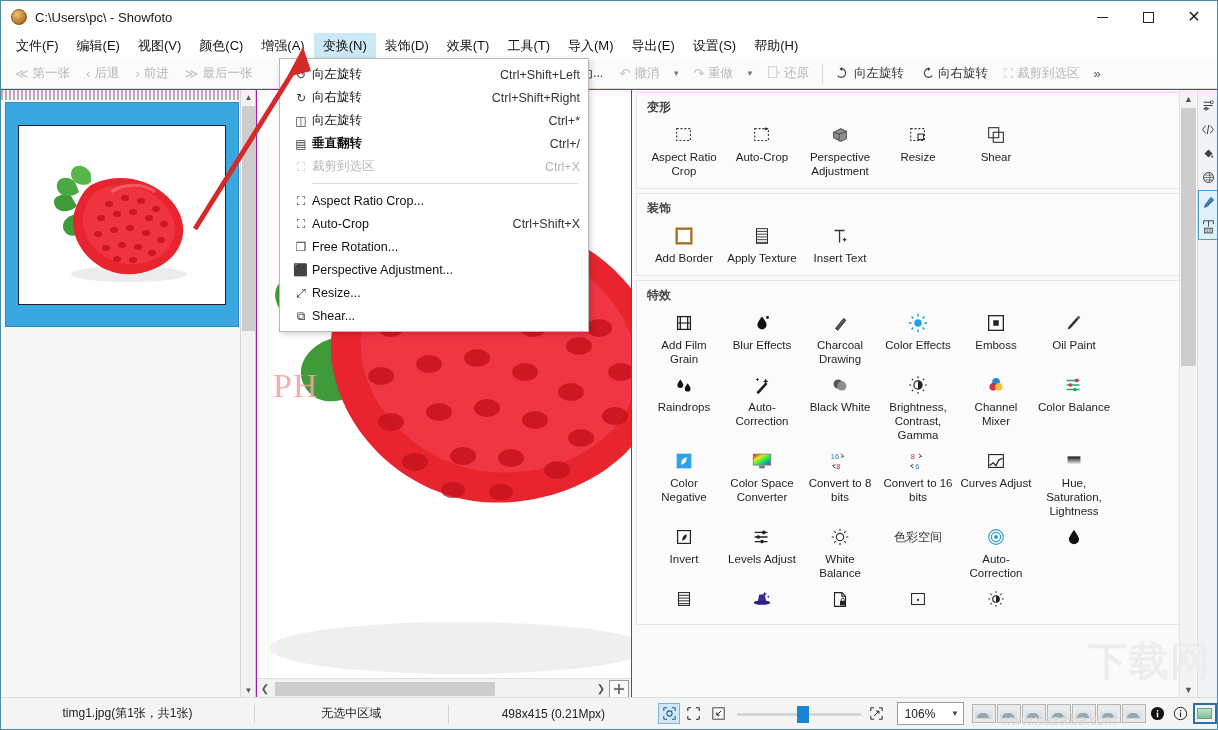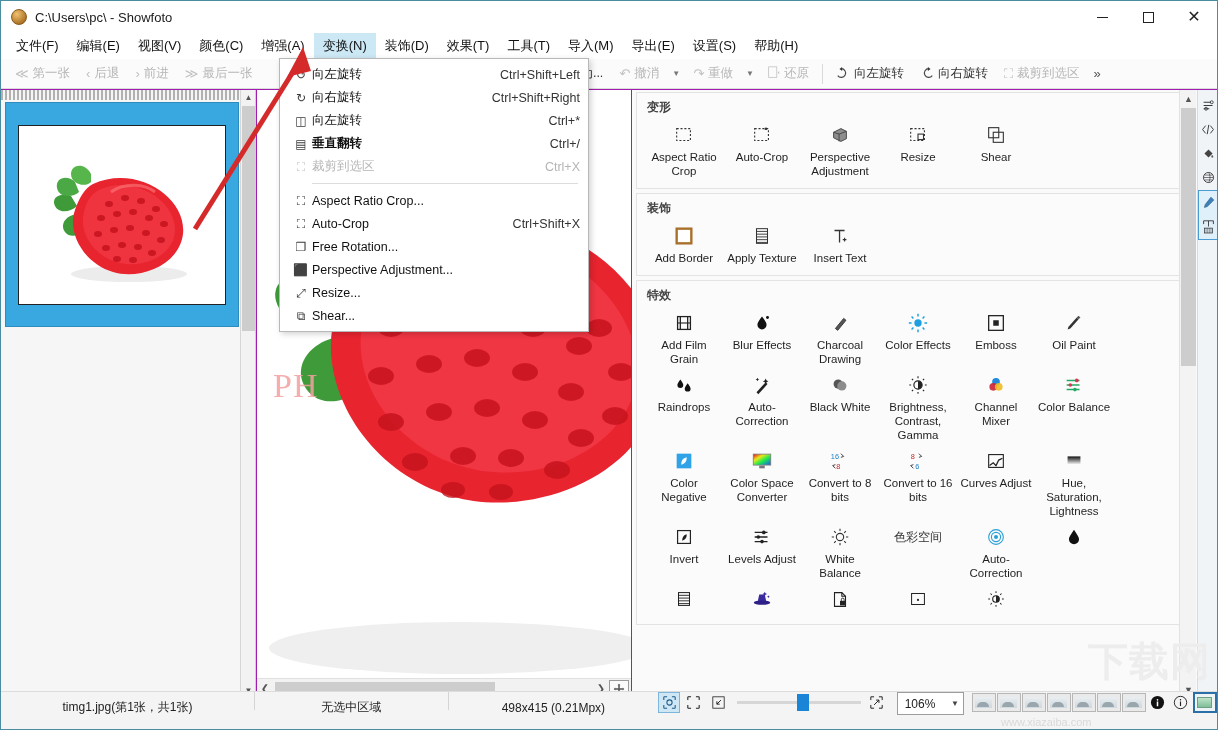--- a/index.html
+++ b/index.html
@@ -154,23 +154,23 @@
     display: flex; flex-direction: column; align-items: center; padding-top: 4px;
   }
   .edge-ico {
     width: 19px; height: 22px; display: flex; align-items: center; justify-content: center;
     font-size: 12px; color: #333; margin-bottom: 2px;
   }
   .edge-pair { border: 1px solid #4a9bd1; background:#dff0fb; display:flex; flex-direction:column; align-items:center; }
 
   
   .statusbar {
-    position: absolute; left: 0; bottom: 0; width: 1216px; height: 38px;
+    position: absolute; left: 0; bottom: 0; width: 1216px; height: 32px;
     background: #f4f4f4; border-top: 1px solid #dcdcdc;
-    display: flex; align-items: flex-start; font-size: 12px; color: #222;
+    display: flex; align-items: center; font-size: 12px; color: #222;
   }
   .sb-cell { display: flex; align-items: center; justify-content: center; height: 31px; }
   .sb-sep { width: 1px; height: 18px; background: #d4d4d4; }
   .zoom-btn {
     width: 22px; height: 21px; display: flex; align-items: center; justify-content: center;
     margin-right: 3px; font-size: 11px; color: #222;
   }
   .zoom-btn.on { background: #cfe6f5; border: 1px solid #7cb6dd; }
   .zslider { position: relative; width: 125px; height: 20px; display: flex; align-items: center; margin: 0 5px; }
   .ztrack { position: absolute; left: 0; right: 0; top: 9px; height: 3px; background: #d6d6d6; }
@@ -214,21 +214,21 @@
   .dd-item.dis .dd-key { color: #b5b5b5; }
   .dd-sep { height: 1px; background: #dcdcdc; margin: 5px 10px 5px 32px; }
 
   
   .arrow-svg { position: absolute; left: 150px; top: 40px; z-index: 60; pointer-events: none; }
   .wm-big {
     position: absolute; right: 6px; bottom: 40px; z-index: 25;
     font-size: 40px; color: #ededed; font-weight: bold;
     font-family: "Liberation Sans", sans-serif; letter-spacing: 1px;
   }
-  .sb-wm { position: absolute; left: 1000px; bottom: 1px; font-size: 11px; color: #d9d9d9; }
+  .sb-wm { position: absolute; left: 1000px; bottom: 1px; font-size: 14px; color: #d9d9d9; }
 </style>
 </head>
 <body>
 
 <div id="app">
 
   <div class="titlebar">
     <div class="title-icon"></div>
     <div class="title-text">C:\Users\pc\ - Showfoto</div>
     <div class="win-btns">

